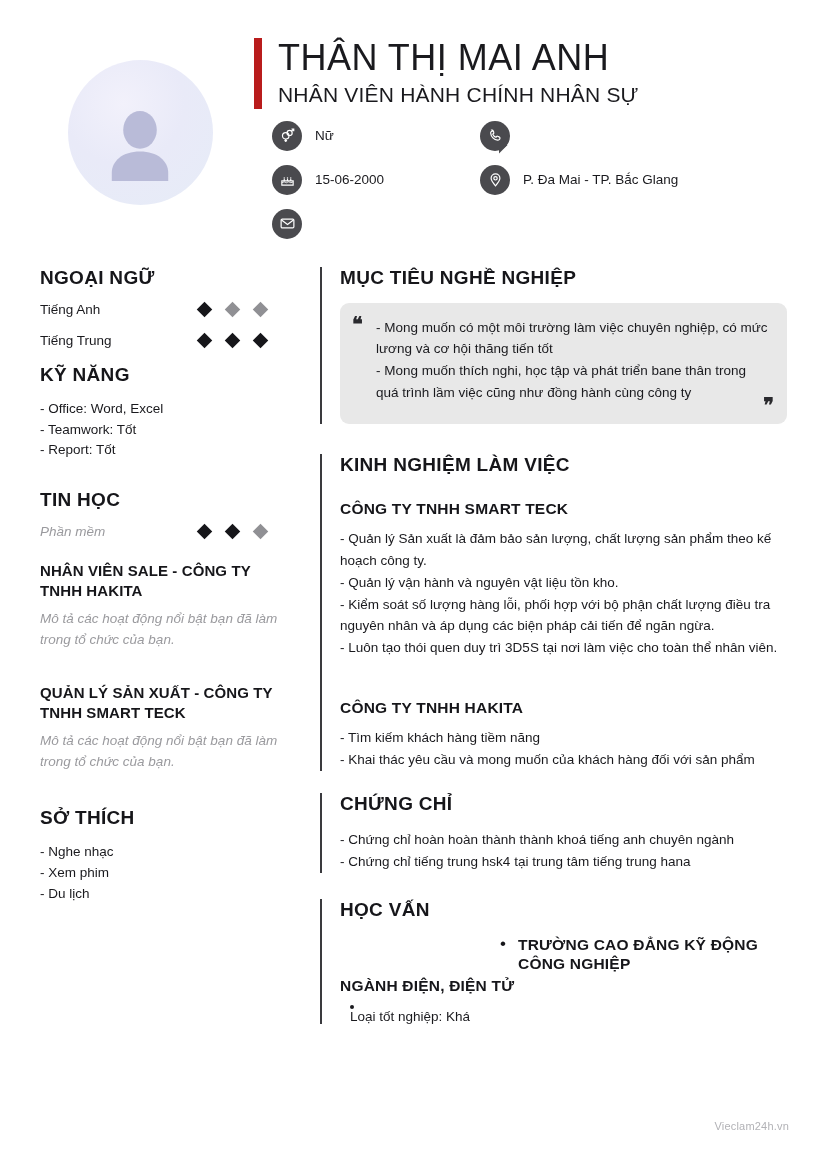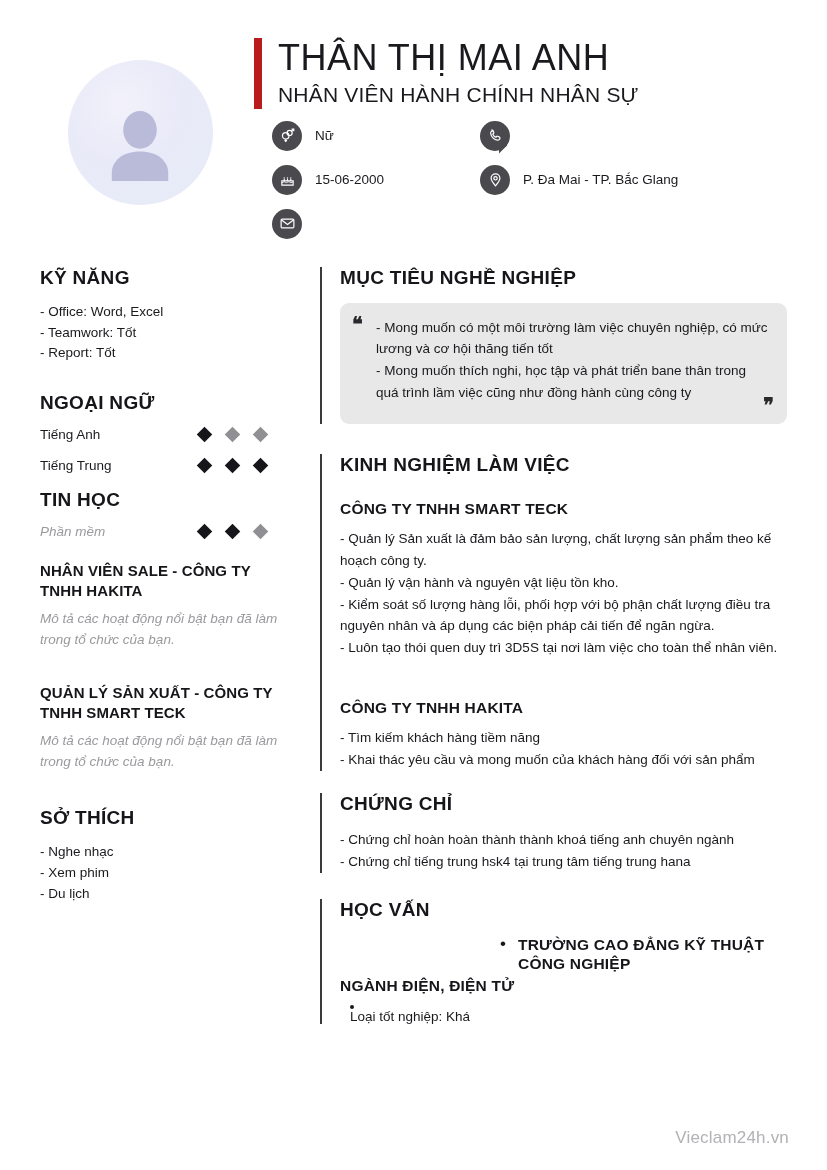--- a/index.html
+++ b/index.html
@@ -109,22 +109,22 @@
     line-height:1.25; letter-spacing:.2px;
   }
   .edu-school-row { display:flex; margin-left:160px; margin-bottom:4px; }
   .edu-bullet { flex:0 0 18px; font-size:17px; line-height:1.1; color:#16161a; }
   .edu-major { font-size:15.5px; font-weight:bold; color:#16161a; letter-spacing:.2px; margin-bottom:10px; }
   .edu-grade-row { display:flex; align-items:baseline; padding-left:10px;flex-direction:column; }
   .edu-grade-dot { width:4px; height:4px; border-radius:50%; background:#1a1a1e; margin-right:11px; flex:0 0 4px; }
   .edu-grade { font-size:13.5px; color:#1a1a1e; }
 
   .watermark {
-    position:absolute; right:38px; bottom:22px;
-    font-size:17px; color:#b2b2b6; letter-spacing:.2px;
+    position:absolute; right:38px; bottom:38px;
+    font-size:11px; color:#b2b2b6; letter-spacing:.2px;
   }
 </style>
 </head>
 <body>
 
 <div class="page">
 
   <div class="header">
 
     <div class="avatar-wrap">
@@ -208,48 +208,48 @@
         </div>
 
       </div>
     </div>
   </div>
 
   <div class="body-cols">
 
     <div class="col-left">
 
+      <div style="margin-bottom:14px;">
+        <div class="sec-title-left">NGOẠI NGỮ</div>
+
+        <div class="rate-row">
+          <span class="rate-label">Tiếng Anh</span>
+          <span class="diamonds">
+            <i class="dia on"></i>
+            <i class="dia"></i>
+            <i class="dia"></i>
+          </span>
+        </div>
+
+        <div class="rate-row">
+          <span class="rate-label">Tiếng Trung</span>
+          <span class="diamonds">
+            <i class="dia on"></i>
+            <i class="dia on"></i>
+            <i class="dia on"></i>
+          </span>
+        </div>
+      </div>
+
       <div style="margin-bottom:28px;">
         <div class="sec-title-left">KỸ NĂNG</div>
         <div class="plain-list">
           <div>- Office: Word, Excel</div>
           <div>- Teamwork: Tốt</div>
           <div>- Report: Tốt</div>
-        </div>
-      </div>
-
-      <div style="margin-bottom:14px;">
-        <div class="sec-title-left">NGOẠI NGỮ</div>
-
-        <div class="rate-row">
-          <span class="rate-label">Tiếng Anh</span>
-          <span class="diamonds">
-            <i class="dia on"></i>
-            <i class="dia"></i>
-            <i class="dia"></i>
-          </span>
-        </div>
-
-        <div class="rate-row">
-          <span class="rate-label">Tiếng Trung</span>
-          <span class="diamonds">
-            <i class="dia on"></i>
-            <i class="dia on"></i>
-            <i class="dia on"></i>
-          </span>
         </div>
       </div>
 
       <div style="margin-bottom:22px;">
         <div class="sec-title-left">TIN HỌC</div>
         <div class="rate-row">
           <span class="rate-label ph">Phần mềm</span>
           <span class="diamonds">
             <i class="dia on"></i>
             <i class="dia on"></i>
@@ -324,21 +324,21 @@
         <div class="rsec-title">CHỨNG CHỈ</div>
         <div class="rtext" style="white-space:pre-line;">- Chứng chỉ hoàn hoàn thành thành khoá tiếng anh chuyên ngành
 - Chứng chỉ tiếng trung hsk4 tại trung tâm tiếng trung hana</div>
       </div>
 
       <div class="rsec">
         <div class="rsec-title" style="">HỌC VẤN</div>
 
         <div class="edu-school-row">
           <span class="edu-bullet">•</span>
-          <span class="edu-school">TRƯỜNG CAO ĐẲNG KỸ THUẬT CÔNG NGHIỆP</span>
+          <span class="edu-school">TRƯỜNG CAO ĐẲNG KỸ ĐỘNG CÔNG NGHIỆP</span>
         </div>
 
         <div class="edu-major">NGÀNH ĐIỆN, ĐIỆN TỬ</div>
 
         <div class="edu-grade-row">
           <span class="edu-grade-dot"></span>
           <span class="edu-grade">Loại tốt nghiệp: Khá</span>
         </div>
       </div>
 

